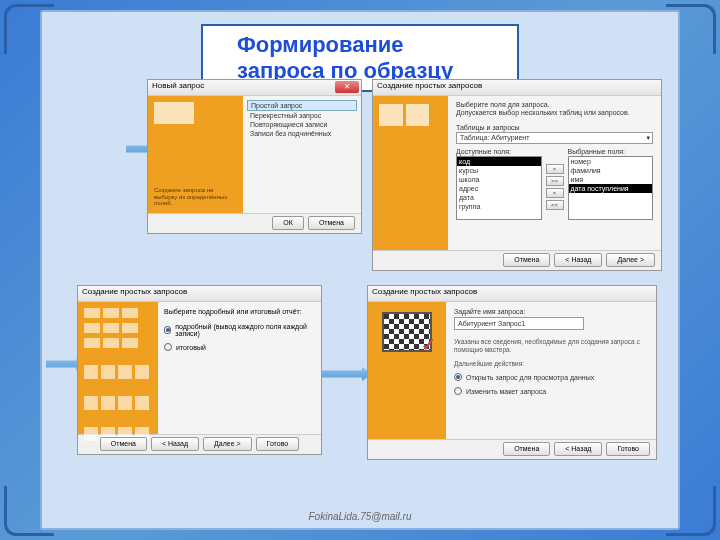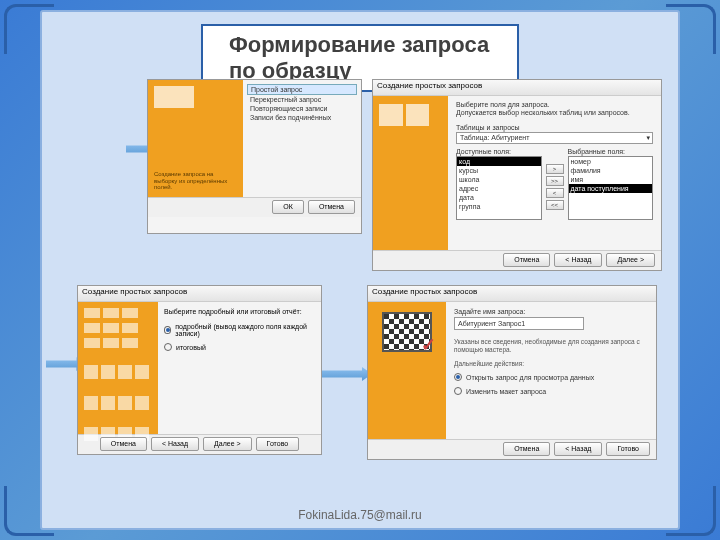--- a/index.html
+++ b/index.html
@@ -22,24 +22,24 @@
     border: 2px solid #8bb0e0;
     border-radius: 3px;
   }
   .title-box {
     position: absolute;
     top: 12px;
     left: 50%;
     transform: translateX(-50%);
     background: #fff;
     border: 2px solid #2a5fa8;
-    padding: 6px 26px;
+    padding: 6px 34px;
     font-size: 22px;
     font-weight: bold;
-    color: #404040;
+    color: #1d4ed8;
   }
   .content {
     position: absolute;
     top: 55px;
     left: 0;
     right: 0;
     bottom: 20px;
   }
   
   .ribbon-btn {
@@ -274,22 +274,23 @@
     clip-path: polygon(0 25%, 80% 25%, 80% 0, 100% 50%, 80% 100%, 80% 75%, 0 75%);
   }
   .arrow.a1 { top: 75px; left: 84px; width: 30px; }
   .arrow.a2 { top: 290px; left: 4px; width: 38px; }
   .arrow.a3 { top: 300px; left: 280px; width: 50px; }
   .footer {
     position: absolute;
     bottom: 6px;
     left: 50%;
     transform: translateX(-50%);
-    font-size: 12px;
+    font-size: 10px;
     color: #666;
+    font-style: italic;
   }
   
   .corner {
     position: absolute;
     width: 50px;
     height: 50px;
     border: 3px solid #2a5fa8;
     border-radius: 0 0 50px 0;
   }
   .corner.tl { top: 4px; left: 4px; border-right: none; border-bottom: none; border-radius: 12px 0 0 0; }
@@ -309,20 +310,24 @@
   <div class="title-box">Формирование запроса по образцу</div>
 
   <div class="content">
 
 
     <div class="arrow a1"></div>
     <div class="arrow a2"></div>
     <div class="arrow a3"></div>
 
     <div class="dialog1">
+      <div class="dlg-titlebar">
+        <span>Новый запрос</span>
+        <span class="dlg-close">✕</span>
+      </div>
       <div class="dlg1-body">
         <div class="dlg1-left">
           <div class="tables-icon"></div>
           <div class="desc">Создание запроса на выборку из определённых полей.</div>
         </div>
         <div class="dlg1-right">
           <ul class="opt-list">
             <li class="sel">Простой запрос</li>
             <li>Перекрестный запрос</li>
             <li>Повторяющиеся записи</li>

